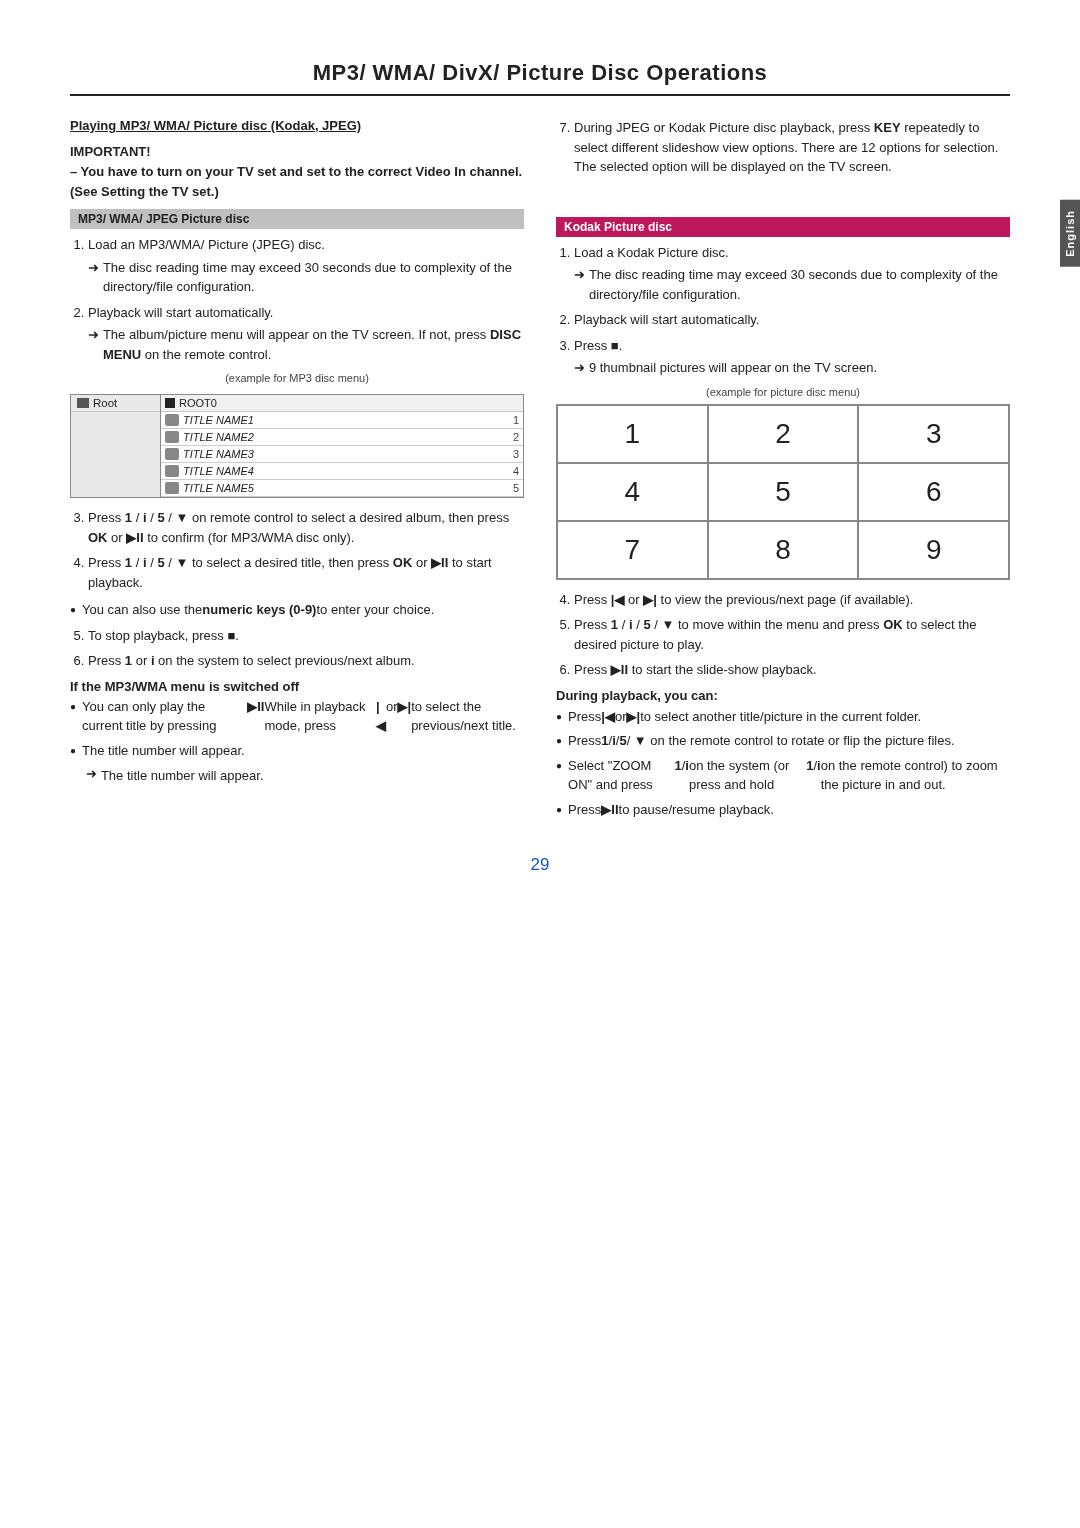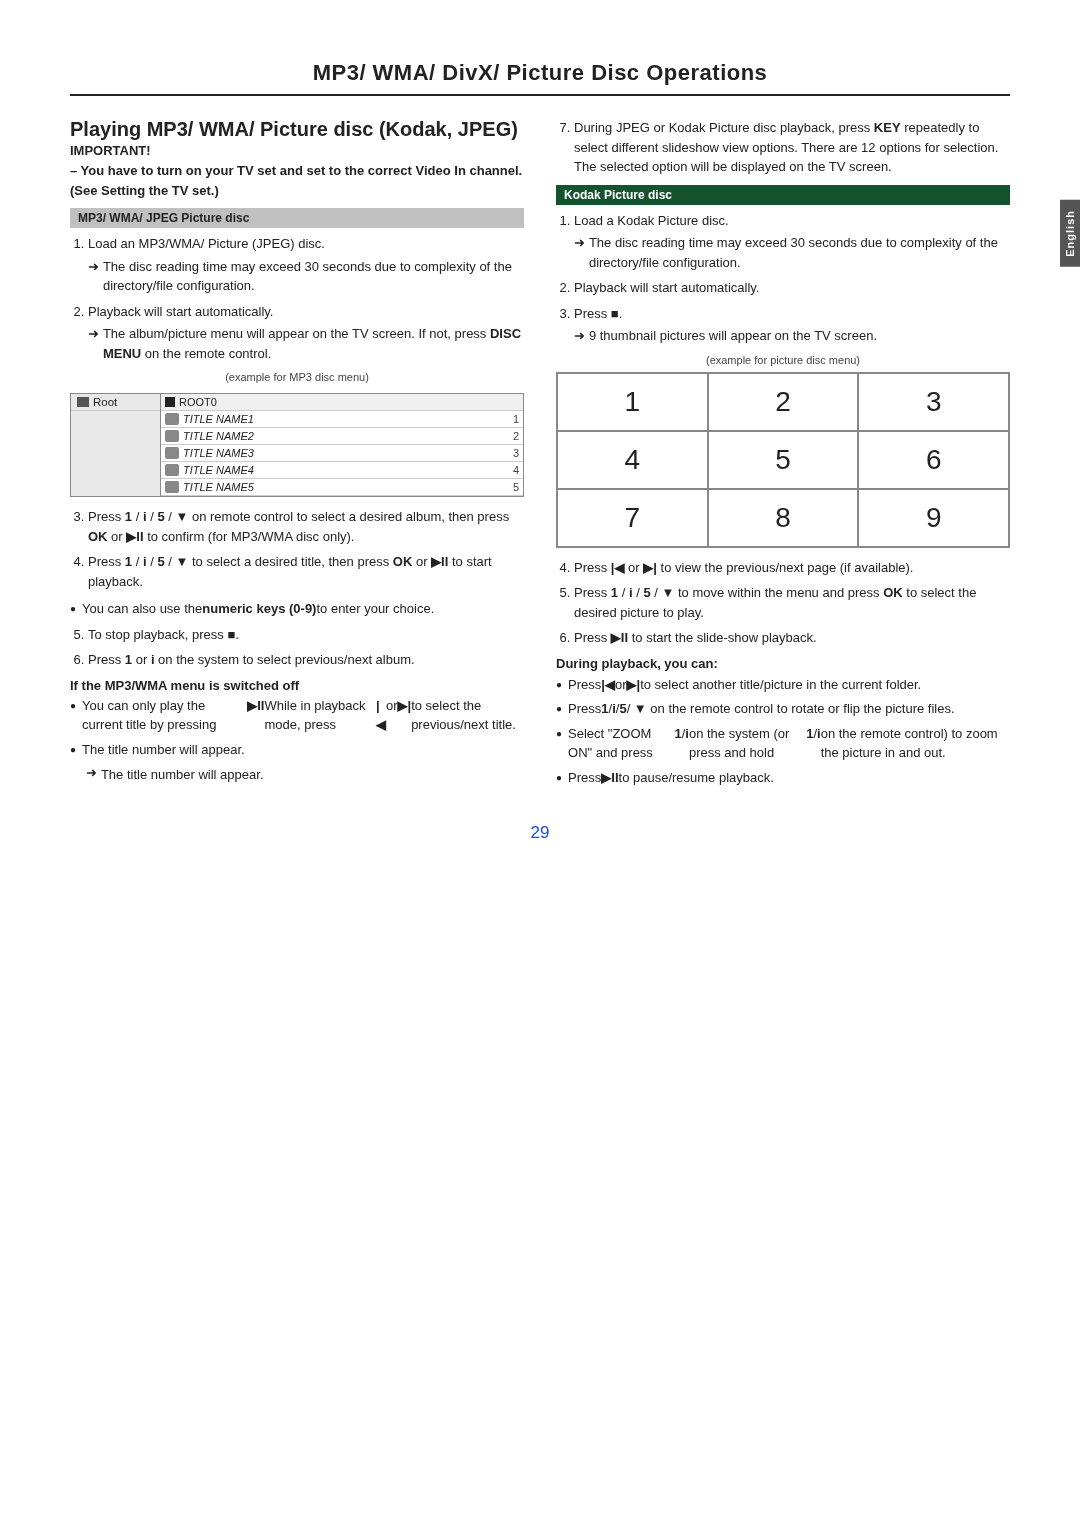--- a/index.html
+++ b/index.html
@@ -32,23 +32,24 @@
       gap: 32px;
     }
     .col-left {
       flex: 1 1 0;
     }
     .col-right {
       flex: 1 1 0;
     }
     
     .section-title {
-      font-size: 20px;
-      font-weight: bold;
-      margin-bottom: 2px;
+      font-size: 13px;
+      font-weight: bold;
+      margin-bottom: 11px;
+      text-decoration: underline;
     }
     .important-label {
       font-weight: bold;
       font-size: 13px;
       margin-bottom: 3px;
     }
     .important-text {
       font-size: 13px;
       margin-bottom: 8px;
       line-height: 1.5;
@@ -57,28 +58,29 @@
     .subsection-box {
       background: #c0c0c0;
       padding: 3px 8px;
       font-size: 12px;
       font-weight: bold;
       margin-bottom: 6px;
       display: inline-block;
       width: 100%;
     }
     .subsection-box-orange {
-      background: #14532d;
+      background: #be185d;
       color: #fff;
       padding: 3px 8px;
       font-size: 12px;
       font-weight: bold;
       margin-bottom: 6px;
       display: inline-block;
       width: 100%;
+      margin-top: 32px;
     }
     
     ol.steps {
       list-style: decimal;
       padding-left: 18px;
       margin-bottom: 8px;
     }
     ol.steps li {
       margin-bottom: 6px;
       line-height: 1.5;

